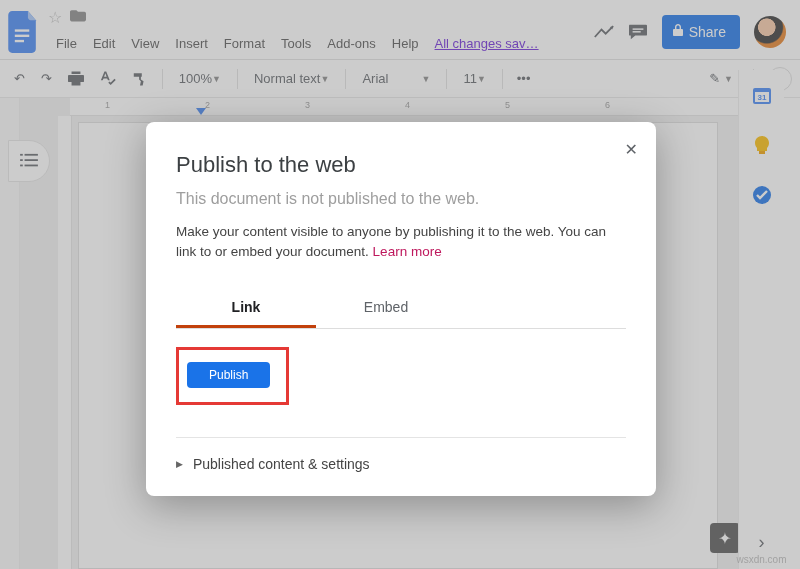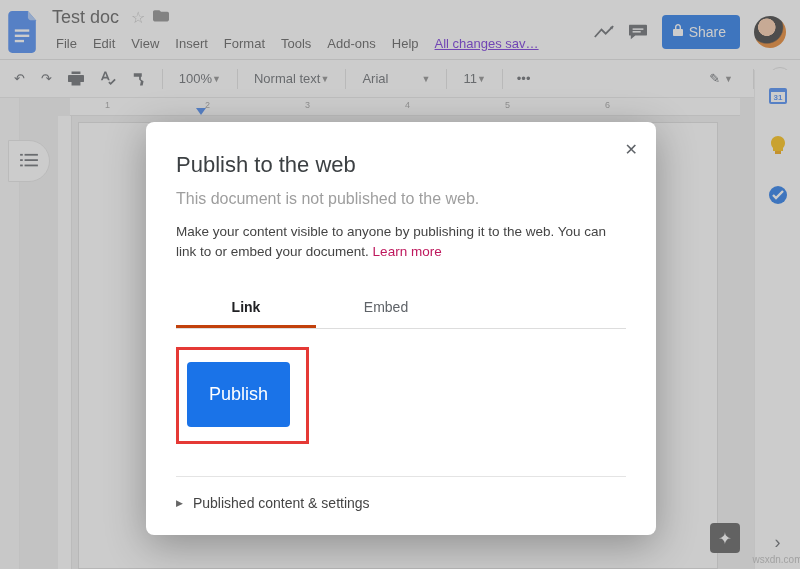--- a/index.html
+++ b/index.html
@@ -37,59 +37,58 @@
   .leftstrip { position:absolute; left:0; top:0; bottom:0; width:20px; background:#f8f8f8; border-right:1px solid #eee; }
   .outline { position:absolute; left:8px; top:42px; width:42px; height:42px; background:#fff; border:1px solid #e4e4e4; border-radius:0 24px 24px 0; display:flex; align-items:center; justify-content:center; color:#5f6368; cursor:pointer; }
   .ruler { position:absolute; left:70px; right:14px; top:0; height:18px; background:#fff; border-bottom:1px solid #e4e4e4; font-size:9px; color:#9e9e9e; }
   .ruler .tick { position:absolute; top:2px; }
   .ruler .indent { position:absolute; left:126px; top:10px; width:0; height:0; border-left:5px solid transparent; border-right:5px solid transparent; border-top:7px solid #4285f4; }
   .vruler { position:absolute; left:58px; top:18px; bottom:0; width:14px; background:#fff; border-right:1px solid #e4e4e4; }
   .page { position:absolute; left:78px; top:24px; width:640px; bottom:0; background:#fff; border:1px solid #ddd; }
   .explore { position:absolute; right:14px; bottom:16px; width:30px; height:30px; background:#555; border-radius:4px; display:flex; align-items:center; justify-content:center; color:#fff; cursor:pointer; }
 
   
-  .rightpanel { position:absolute; top:70px; right:0; width:46px; bottom:0; background:#fff; border-left:1px solid #eee; display:flex; flex-direction:column; align-items:center; gap:28px; padding-top:14px; }
+  .rightpanel { position:absolute; top:70px; right:16px; width:46px; bottom:0; background:#fff; border-left:1px solid #eee; display:flex; flex-direction:column; align-items:center; gap:28px; padding-top:14px; }
   .ricon { width:22px; height:22px; background:#fff; display:flex; align-items:center; justify-content:center; cursor:pointer; }
   .rchev { position:absolute; bottom:16px; font-size:18px; color:#5f6368; cursor:pointer; }
   .watermark { position:absolute; bottom:4px; left:50%; transform:translateX(-50%); font-size:10px; color:#bbb; }
 
   
   .scrim { position:absolute; inset:0; background:rgba(120,120,120,0.38); }
   .dialog { position:absolute; left:146px; top:122px; width:510px; background:#fff; border-radius:8px; box-shadow:0 10px 40px rgba(0,0,0,0.3); padding:30px 30px 16px 30px; }
   .dtitle { font-size:22px; color:#3c4043; }
   .dclose { position:absolute; right:18px; top:18px; font-size:16px; color:#5f6368; cursor:pointer; }
   .dnote { font-size:16px; color:#9e9e9e; margin-top:12px; }
   .ddesc { font-size:13.5px; color:#444; margin-top:14px; line-height:1.5; }
   .ddesc a { color:#be185d; text-decoration:none; cursor:pointer; }
   .tabs { display:flex; margin-top:26px; border-bottom:1px solid #ddd; }
   .tab { width:140px; text-align:center; padding:10px 0; font-size:14px; color:#5f6368; cursor:pointer; }
   .tab.active { color:#202124; font-weight:600; border-bottom:3px solid #c2410c; }
   .pubrow { margin-top:18px; }
   .pubbox { display:inline-block; border:3px solid #e53935; padding:12px 16px 14px 8px; }
-  .pubbtn { background:#1a73e8; color:#fff; border:none; border-radius:4px; font-size:18px; font-weight:500; padding:22px 22px; cursor:pointer; }
+  .pubbtn { background:#1a73e8; color:#fff; border:none; border-radius:4px; font-size:12px; font-weight:500; padding:6px 22px; cursor:pointer; }
   .divider { border:none; border-top:1px solid #e4e4e4; margin:32px 0 14px 0; }
   .expander { display:flex; align-items:center; gap:10px; font-size:14px; color:#444; cursor:pointer; padding:4px 0 8px 0; }
   .tri { font-size:9px; color:#666; }
 </style>
 </head>
 <body>
 
 <div class="topbar">
   <div class="logo">
     <svg viewBox="0 0 24 32">
         <path fill="#4285f4" d="M3 0h12l6 7v22c0 1.6-1.3 3-3 3H3c-1.6 0-3-1.4-3-3V3C0 1.3 1.3 0 3 0z"></path>
         <path fill="#a6c7fa" d="M15 0l6 7h-4c-1 0-2-1-2-2V0z"></path>
         <rect x="5" y="14" width="11" height="1.8" fill="#fff"></rect>
         <rect x="5" y="18" width="11" height="1.8" fill="#fff"></rect>
         <rect x="5" y="22" width="7" height="1.8" fill="#fff"></rect>
       </svg>
   </div>
   <div class="titlearea">
     <div class="titlerow">
-      <span class="doc-title">Test doc</span>
       <span class="star">☆</span>
       <span class="folder">
         <svg width="16" height="14" viewBox="0 0 20 16">
             <path fill="#888" d="M2 2h6l2 2h8c1 0 2 1 2 2v8c0 1-1 2-2 2H2c-1 0-2-1-2-2V4c0-1 1-2 2-2z"></path>
           </svg>
       </span>
     </div>
     <div class="menurow">
       <span class="menuitem">File</span>
       <span class="menuitem">Edit</span>

